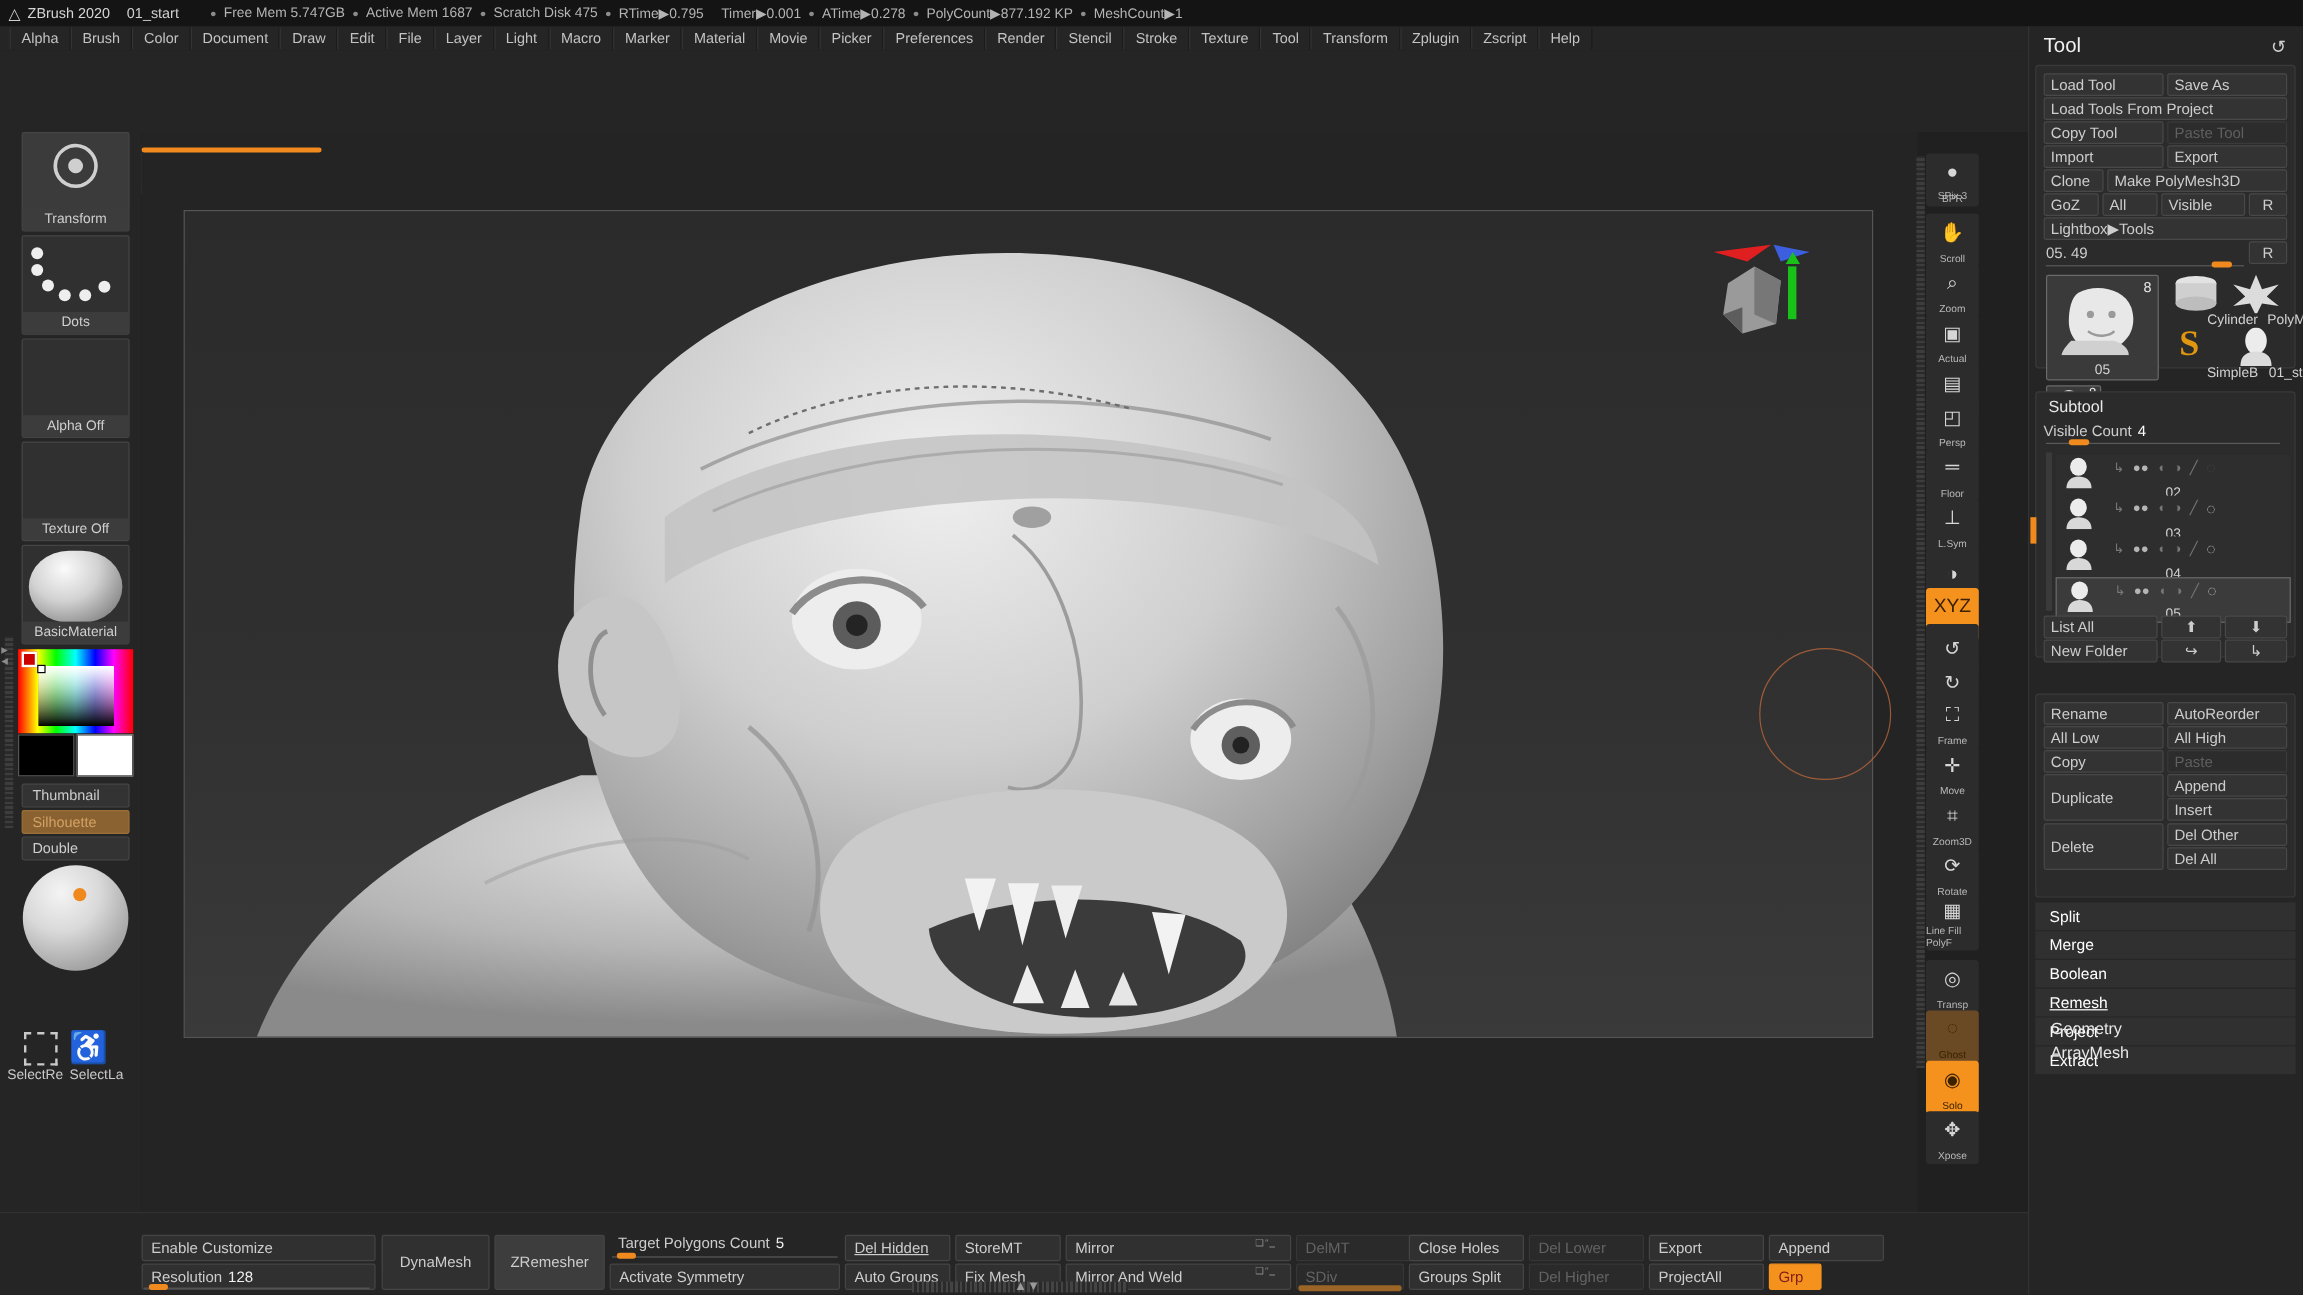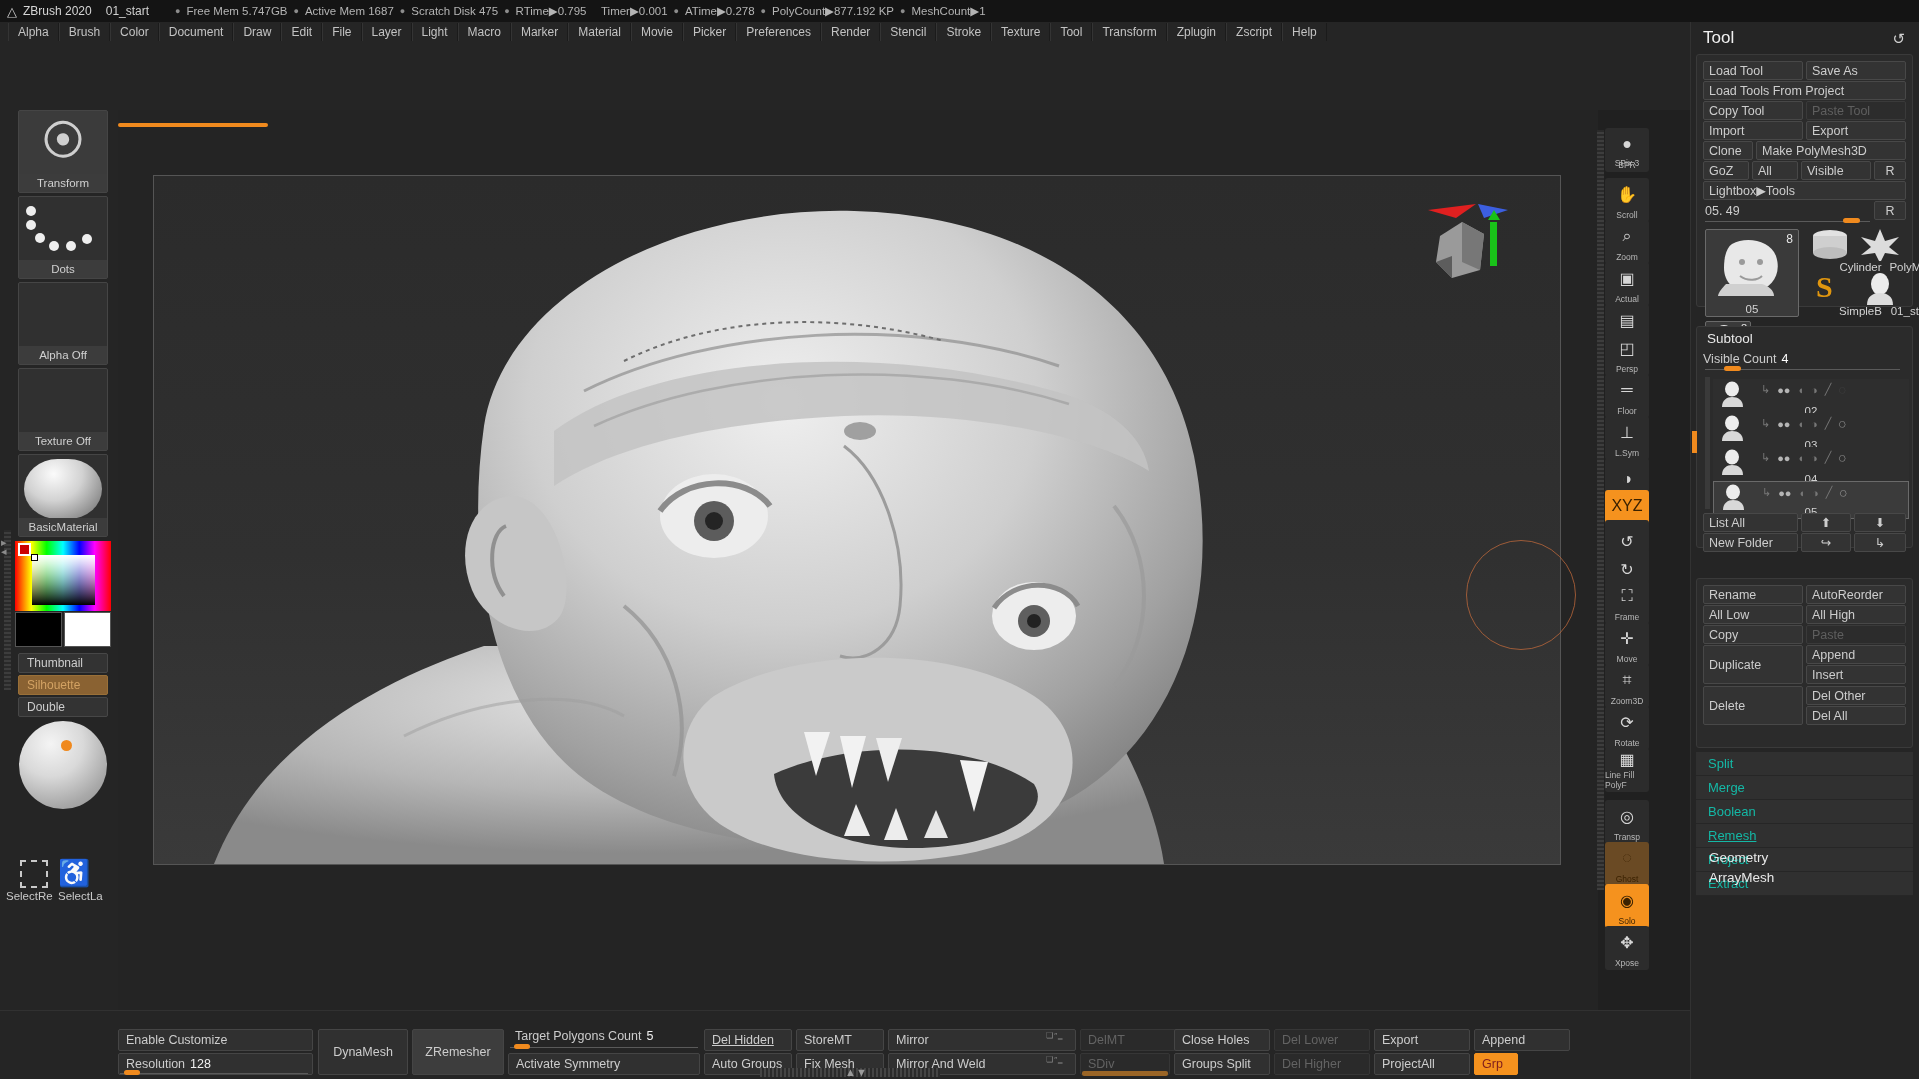--- a/index.html
+++ b/index.html
@@ -119,21 +119,21 @@
   .rknob{ position:absolute; height:5px; width:17px; background:#f08a1e; border-radius:3px;}
   .thumbbox{ position:absolute; background:#333; border:1px solid #555; border-radius:2px;}
   .tlabel{ position:absolute; font-size:11.5px; color:#d2d2d2; text-align:center;margin-left:32px;}
   .stbox{ position:absolute; left:16px; width:196px; height:38px; background:#2e2e2e;}
   .stbox.sel{ background:#3b3b3b; border:1px solid #6a6a6a;}
   .sticon{ position:absolute; left:6px; top:2px; width:28px; height:28px;}
   .stname{ position:absolute; left:0; bottom:0px; width:100%; text-align:center; font-size:11.5px; color:#d2d2d2;}
   .rowicons{ position:absolute; display:flex; align-items:center; gap:7px;}
   .rowicons span{ font-size:11px; color:#777;}
   .listitem{ position:absolute; left:5px; width:217px; height:24px; background:#303030; border-bottom:1px solid #262626;
-             font-size:13px; color:#14b8a6; display:flex; align-items:center; padding-left:12px;}
+             font-size:13px; color:#ffffff; display:flex; align-items:center; padding-left:12px;}
   .plain{ position:absolute; font-size:13.5px; color:#e8e8e8;}
 
   
   .bottombar{ position:absolute; left:0; top:1010px; width:1690px; height:69px; background:#252525; border-top:1px solid #313131;}
   .bb{ position:absolute; height:22px; background:#303030; border:1px solid #454545; border-radius:2px;
        font-size:12.5px; color:#cdcdcd; display:flex; align-items:center; padding-left:7px; white-space:nowrap;}
   .bb.dim{ color:#636363; background:#2a2a2a; border-color:#363636;}
   .bb.on{ background:#f5921e; border-color:#f5921e; color:#7f1d1d;}
   .bb.big{ display:flex; align-items:center; justify-content:center; padding-left:0;}
   .bslider{ position:absolute; height:1px; background:#5a5a5a;}

